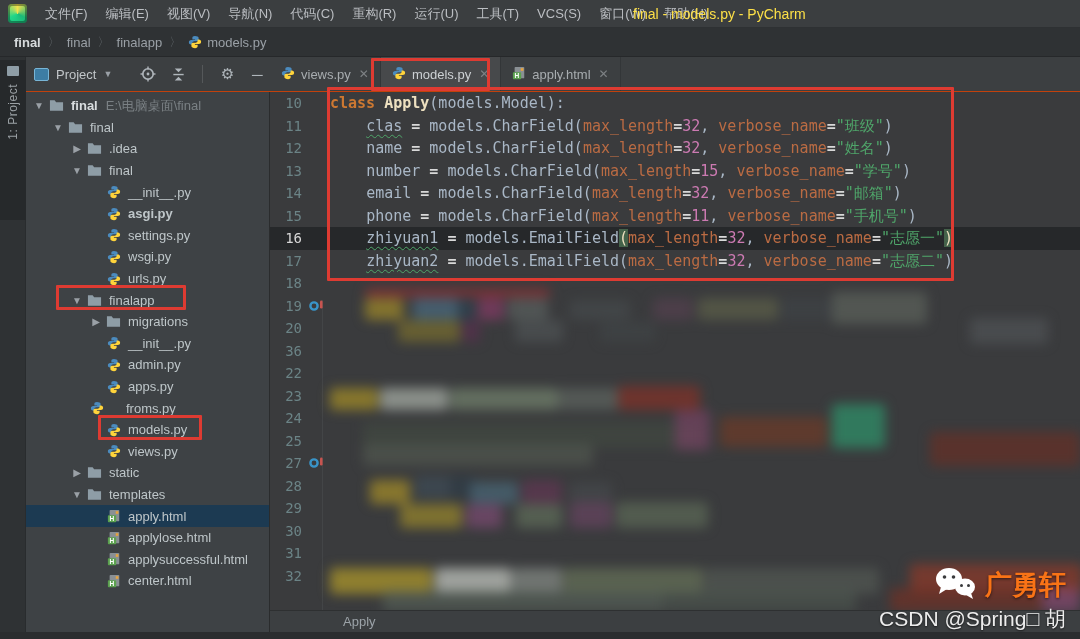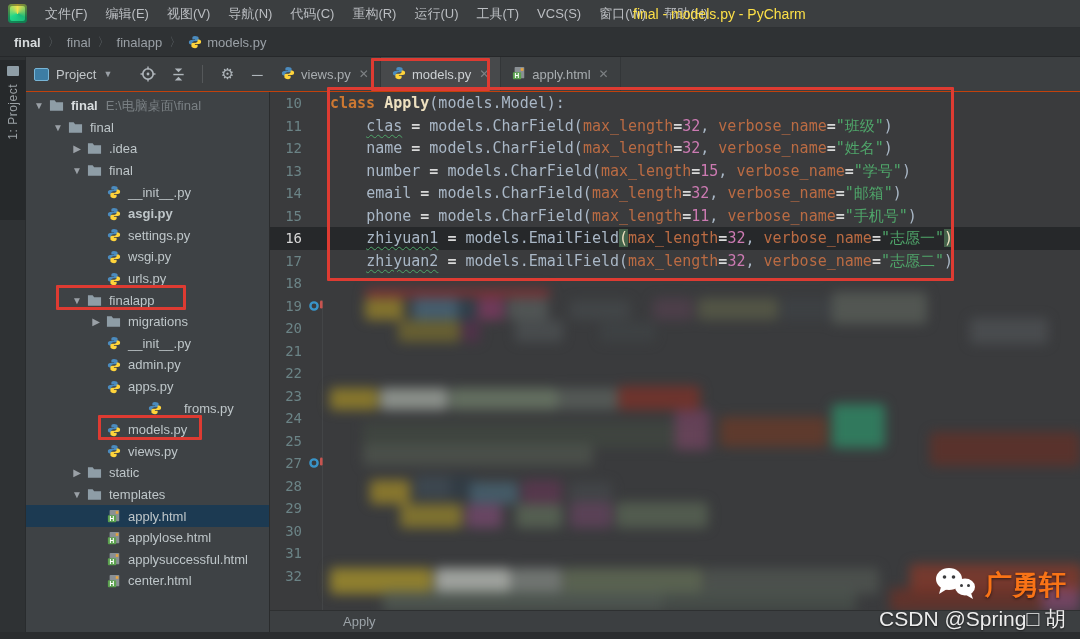--- a/index.html
+++ b/index.html
@@ -340,21 +340,21 @@
       <div class="tree-row" style="padding-left: 61px;">
         <span class="chev"></span>
         <span class="t-ic">
           <svg width="14" height="14" viewBox="0 0 16 16">
             <path fill="#4B8BBE" d="M7.9 1C5.9 1 5 1.9 5 3.1V5h3.1v.8H3.6C2.1 5.8 1 6.9 1 8.4S2.1 11 3.6 11H5V9.3C5 8 6 7.2 7.4 7.2h2.8c1.2 0 1.9-.8 1.9-2V3.1C12.1 1.9 10.2 1 7.9 1z"></path>
             <path fill="#FFD43B" d="M8.1 15c2 0 2.9-.9 2.9-2.1V11H7.9v-.8h4.5c1.5 0 2.6-1.1 2.6-2.6S13.9 5 12.4 5H11v1.7c0 1.3-1 2.1-2.4 2.1H5.8c-1.2 0-1.9.8-1.9 2v2.1C3.9 14.1 5.8 15 8.1 15z"></path>
           </svg>
         </span>
         <span class="lbl">apps.py</span>
       </div>
-      <div class="tree-row" style="padding-left: 87px; gap: 15px;">
+      <div class="tree-row" style="padding-left: 29px; gap: 15px;">
         <span class="chev"></span>
         <span class="t-ic">
           <svg width="14" height="14" viewBox="0 0 16 16">
             <path fill="#4B8BBE" d="M7.9 1C5.9 1 5 1.9 5 3.1V5h3.1v.8H3.6C2.1 5.8 1 6.9 1 8.4S2.1 11 3.6 11H5V9.3C5 8 6 7.2 7.4 7.2h2.8c1.2 0 1.9-.8 1.9-2V3.1C12.1 1.9 10.2 1 7.9 1z"></path>
             <path fill="#FFD43B" d="M8.1 15c2 0 2.9-.9 2.9-2.1V11H7.9v-.8h4.5c1.5 0 2.6-1.1 2.6-2.6S13.9 5 12.4 5H11v1.7c0 1.3-1 2.1-2.4 2.1H5.8c-1.2 0-1.9.8-1.9 2v2.1C3.9 14.1 5.8 15 8.1 15z"></path>
           </svg>
         </span>
         <span class="lbl">froms.py</span>
       </div>
       <div class="tree-row" style="padding-left: 61px;">
@@ -505,21 +505,21 @@
         <div class="code-row"><span class="gutter">14</span><span class="foldcol"></span><span class="codetxt"><span class="tk-p">    </span><span class="tk-p">email</span><span class="tk-p"> </span><span class="tk-e">=</span><span class="tk-p"> models.CharField(</span><span class="tk-a">max_length</span><span class="tk-e">=</span><span class="tk-n">32</span><span class="tk-p">, </span><span class="tk-a">verbose_name</span><span class="tk-e">=</span><span class="tk-s">"邮箱"</span><span class="tk-p">)</span></span></div>
         <div class="code-row"><span class="gutter">15</span><span class="foldcol"></span><span class="codetxt"><span class="tk-p">    </span><span class="tk-p">phone</span><span class="tk-p"> </span><span class="tk-e">=</span><span class="tk-p"> models.CharField(</span><span class="tk-a">max_length</span><span class="tk-e">=</span><span class="tk-n">11</span><span class="tk-p">, </span><span class="tk-a">verbose_name</span><span class="tk-e">=</span><span class="tk-s">"手机号"</span><span class="tk-p">)</span></span></div>
         <div class="code-row current"><span class="gutter">16</span><span class="foldcol"></span><span class="codetxt"><span class="tk-p">    </span><span class="tk-u">zhiyuan1</span><span class="tk-p"> </span><span class="tk-e">=</span><span class="tk-p"> models.EmailField</span><span class="tk-h">(</span><span class="tk-a">max_length</span><span class="tk-e">=</span><span class="tk-n">32</span><span class="tk-p">, </span><span class="tk-a">verbose_name</span><span class="tk-e">=</span><span class="tk-s">"志愿一"</span><span class="tk-h">)</span></span></div>
         <div class="code-row"><span class="gutter">17</span><span class="foldcol"></span><span class="codetxt"><span class="tk-p">    </span><span class="tk-u">zhiyuan2</span><span class="tk-p"> </span><span class="tk-e">=</span><span class="tk-p"> models.EmailField(</span><span class="tk-a">max_length</span><span class="tk-e">=</span><span class="tk-n">32</span><span class="tk-p">, </span><span class="tk-a">verbose_name</span><span class="tk-e">=</span><span class="tk-s">"志愿二"</span><span class="tk-p">)</span></span></div>
         <div class="code-row"><span class="gutter">18</span><span class="foldcol"></span><span class="codetxt"></span></div>
         <div class="code-row"><span class="gutter">19</span><span class="foldcol"><span class="gut-ic"><svg width="17" height="16" viewBox="0 0 17 16">
                 <circle cx="6" cy="8" r="3.6" fill="none" stroke="#3994C8" stroke-width="2.4"></circle>
                 <rect x="12" y="2.5" width="2.6" height="8" rx="1.2" fill="#C75450"></rect>
               </svg></span></span><span class="codetxt"></span></div>
         <div class="code-row"><span class="gutter">20</span><span class="foldcol"></span><span class="codetxt"></span></div>
-        <div class="code-row"><span class="gutter">21</span><span class="foldcol"></span><span class="codetxt"></span></div>
+        <div class="code-row"><span class="gutter">36</span><span class="foldcol"></span><span class="codetxt"></span></div>
         <div class="code-row"><span class="gutter">22</span><span class="foldcol"></span><span class="codetxt"></span></div>
         <div class="code-row"><span class="gutter">23</span><span class="foldcol"></span><span class="codetxt"></span></div>
         <div class="code-row"><span class="gutter">24</span><span class="foldcol"></span><span class="codetxt"></span></div>
         <div class="code-row"><span class="gutter">25</span><span class="foldcol"></span><span class="codetxt"></span></div>
         <div class="code-row"><span class="gutter">27</span><span class="foldcol"><span class="gut-ic"><svg width="17" height="16" viewBox="0 0 17 16">
                 <circle cx="6" cy="8" r="3.6" fill="none" stroke="#3994C8" stroke-width="2.4"></circle>
                 <rect x="12" y="2.5" width="2.6" height="8" rx="1.2" fill="#C75450"></rect>
               </svg></span></span><span class="codetxt"></span></div>
         <div class="code-row"><span class="gutter">28</span><span class="foldcol"></span><span class="codetxt"></span></div>
         <div class="code-row"><span class="gutter">29</span><span class="foldcol"></span><span class="codetxt"></span></div>

